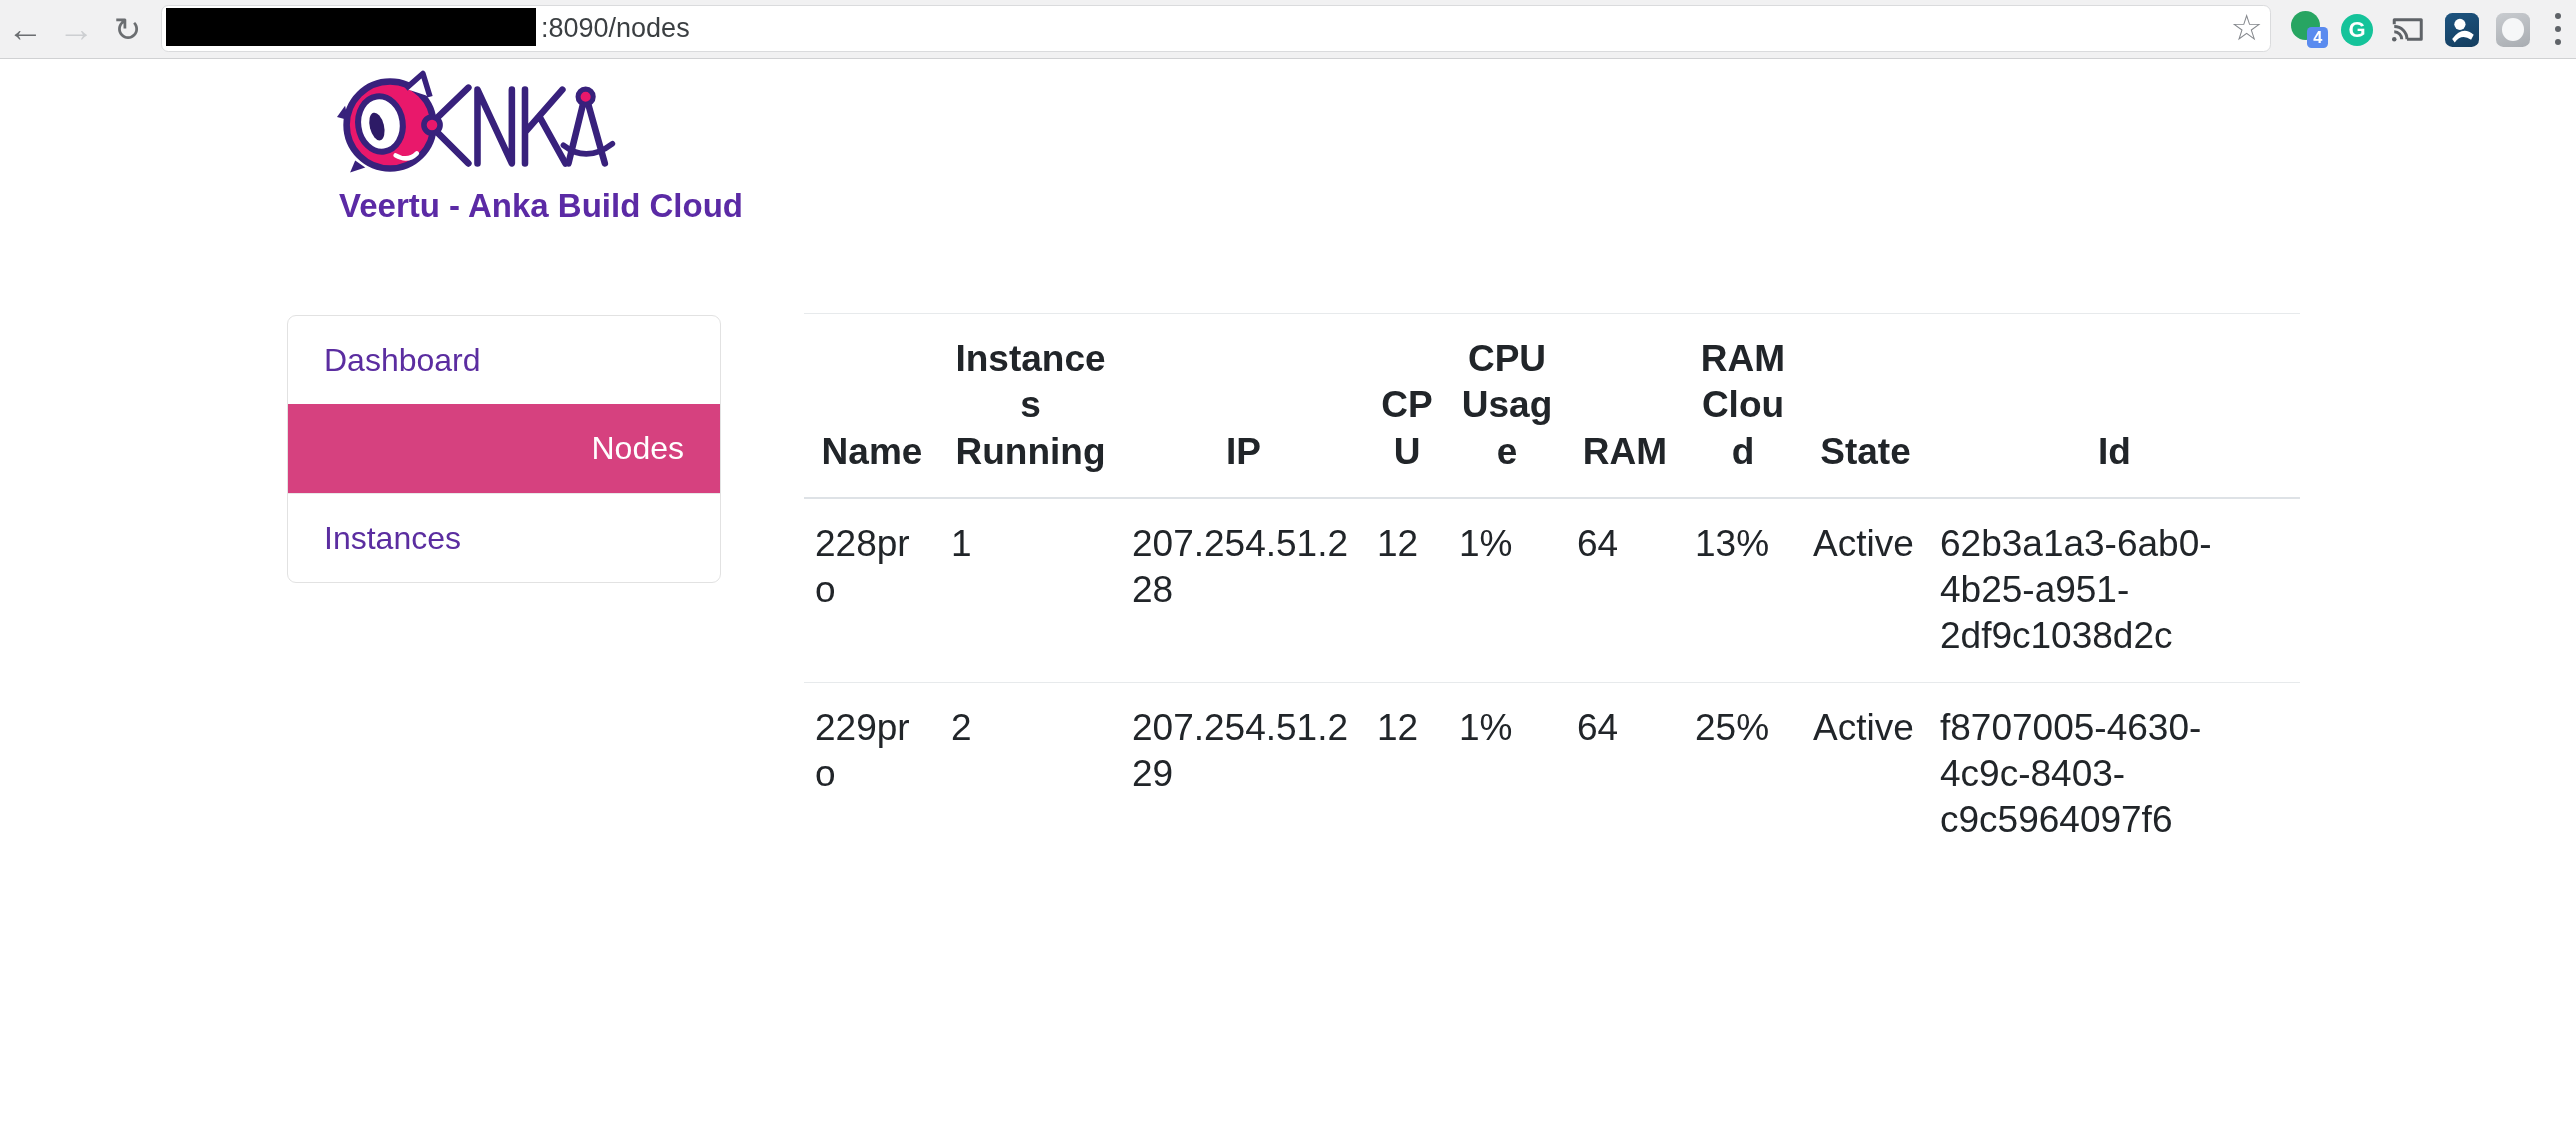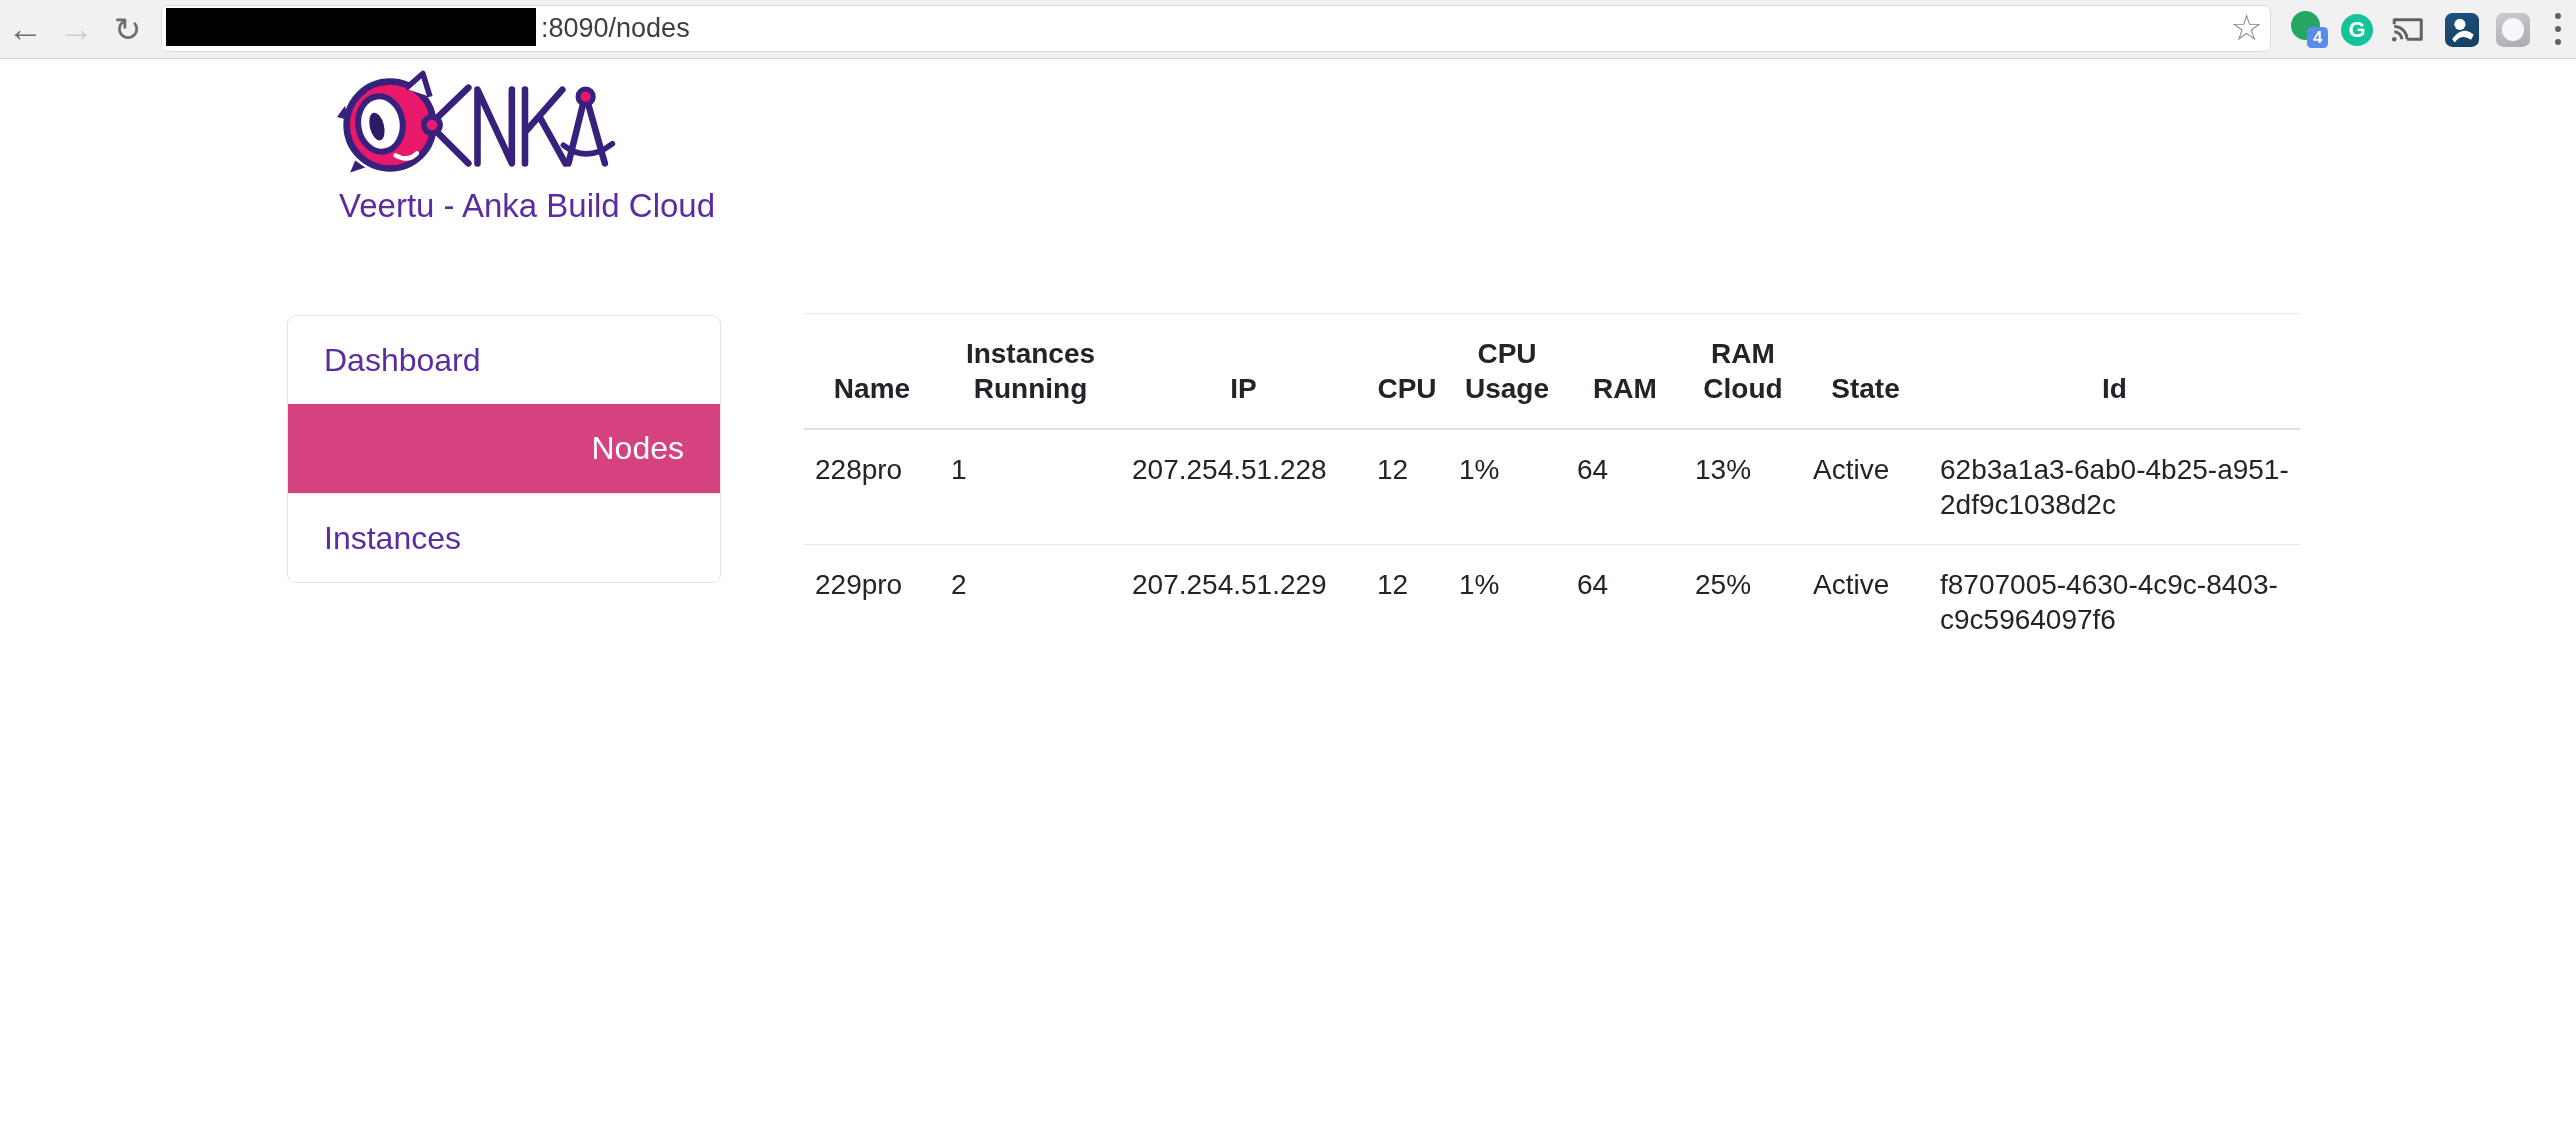--- a/index.html
+++ b/index.html
@@ -30,34 +30,34 @@
             background:linear-gradient(160deg,#1d5480,#143d5e);display:flex;align-items:center;justify-content:center;}
   .ext-gray{left:2496px;top:12.7px;width:34px;height:34px;border-radius:7.3px;
             background:linear-gradient(160deg,#c9ccd0,#a8acb1);position:absolute;}
   .ext-gray .blob{position:absolute;left:6.3px;top:5.4px;width:22px;height:22.7px;border-radius:50%;background:#f6f7f8;}
   .menu-dots{position:absolute;left:2549px;top:11px;width:18px;height:36px;display:flex;flex-direction:column;
              align-items:center;justify-content:space-between;padding:1.8px 0;box-sizing:border-box;}
   .menu-dots span{width:6.3px;height:6.3px;border-radius:50%;background:#5f6368;}
 
   
   .logo{position:absolute;left:337px;top:69px;width:283px;height:107px;}
-  .site-title{position:absolute;left:339px;top:187px;font-size:33px;font-weight:400;color:#5b2aa5;}
+  .site-title{position:absolute;left:339px;top:187px;font-size:33px;font-weight:700;color:#5b2aa5;}
 
   
   .sidebar{position:absolute;left:287px;top:315px;width:434px;background:#fff;
            border:1.8px solid #e2e2e2;border-radius:9px;box-sizing:border-box;overflow:hidden;}
   .sidebar-item{display:block;padding:25px 36px;font-size:32px;line-height:1.2;color:#5b2da0;
                 text-decoration:none;cursor:pointer;}
   .sidebar-item.active{background:#d6417f;color:#ffffff;text-align:right;}
   .sidebar-item.sep{border-top:1.8px solid #e8e8e8;}
 
   
   .nodes-table{position:absolute;left:804px;top:313px;width:1495px;border-collapse:collapse;
                table-layout:fixed;color:#212529;}
-  .nodes-table th,.nodes-table td{padding:22px 11px;font-size:28px;line-height:1.25;
+  .nodes-table th,.nodes-table td{padding:22px 11px;font-size:37px;line-height:1.25;
                word-wrap:break-word;overflow-wrap:break-word;}
   .nodes-table thead th{vertical-align:bottom;font-weight:bold;border-top:1.8px solid #e7eaec;
                border-bottom:2.7px solid #dee2e6;}
   .nodes-table tbody td{vertical-align:top;border-top:1.8px solid #e7eaec;}
   .nodes-table tbody tr:first-child td{border-top:none;margin-top:44px;}
   col.c-name{width:136px;} col.c-inst{width:181px;} col.c-ip{width:245px;} col.c-cpu{width:82px;}
   col.c-cpuu{width:118px;} col.c-ram{width:118px;} col.c-ramu{width:118px;} col.c-state{width:127px;}
   col.c-id{width:371px;}
 </style>
 </head>

